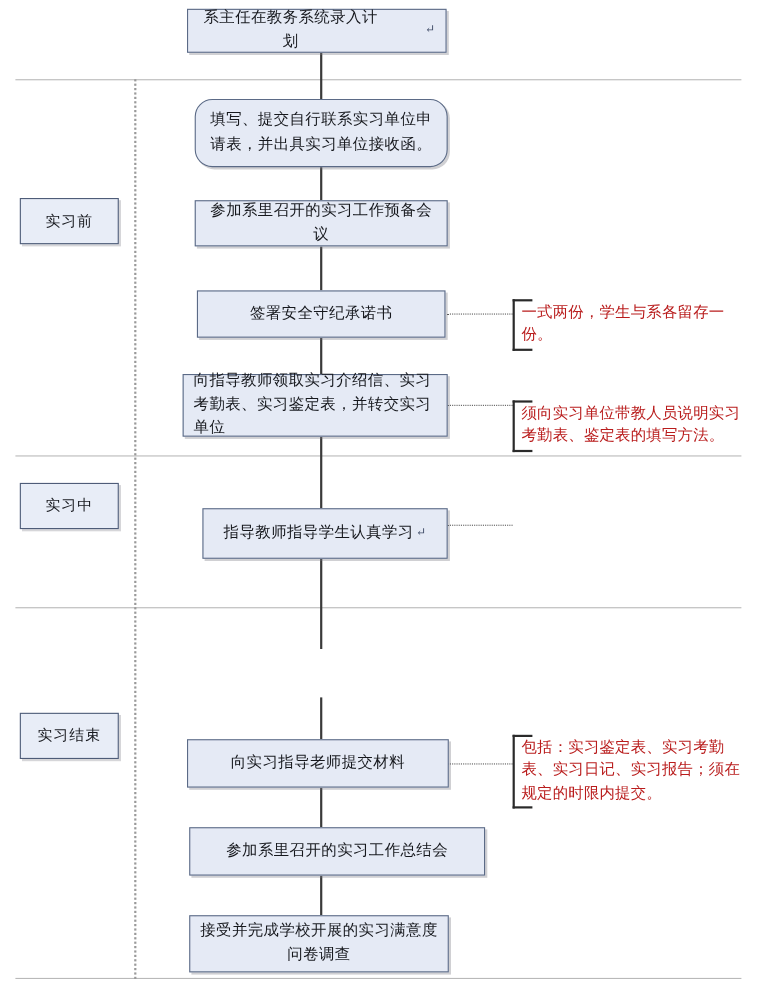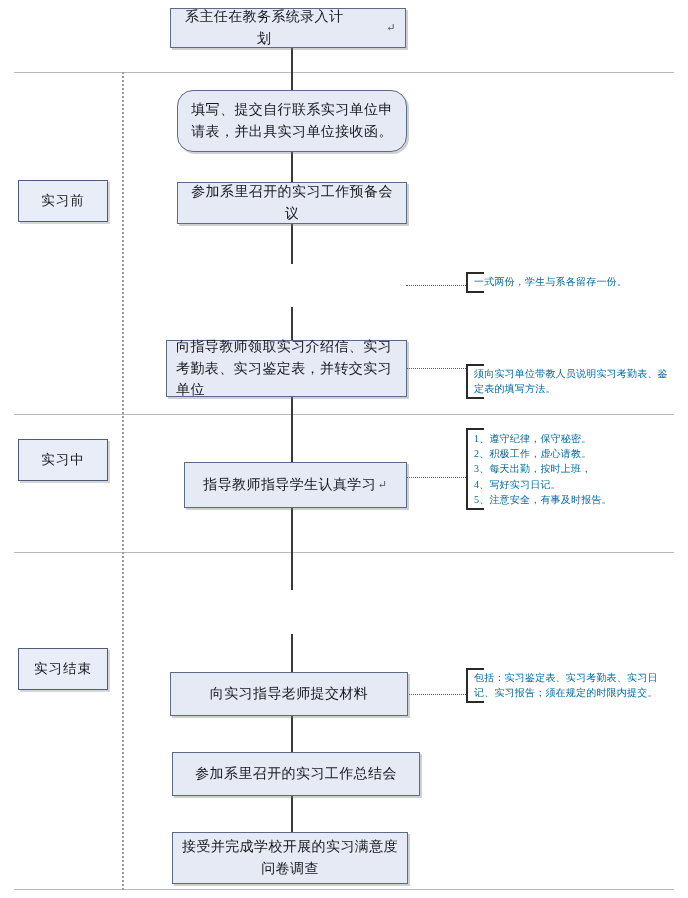--- a/index.html
+++ b/index.html
@@ -83,24 +83,24 @@
     justify-content: center;
     font-size: 13.5px;
     letter-spacing: 1px;
     color: #16181d;
   }
 
   
   .note {
     position: absolute;
     box-sizing: border-box;
-    font-size: 10px;
+    font-size: 14px;
     line-height: 1.45;
     letter-spacing: 0.2px;
-    color: #0369a1;
+    color: #b91c1c;
     padding: 3px 2px 3px 6px;
     border-left: 2px solid #2a2a2a;
   }
   .note::before,
   .note::after {
     content: "";
     position: absolute;
     left: -2px;
     width: 18px;
     height: 2px;
@@ -155,56 +155,52 @@
   </div>
 
   <div class="node rounded" style="left:177px; top:90px; width:230px; height:62px;">
     <span>填写、提交自行联系实习单位申请表，并出具实习单位接收函。</span>
   </div>
 
   <div class="node" style="left:177px; top:182px; width:230px; height:42px;">
     <span>参加系里召开的实习工作预备会议</span>
   </div>
 
+  <div class="node" style="left:179px; top:264px; width:226px; height:43px;">
+    <span>签署安全守纪承诺书</span>
+  </div>
 
   <div class="node" style="left:166px; top:340px; width:241px; height:57px; text-align:left; justify-content:flex-start;">
     <span>向指导教师领取实习介绍信、实习考勤表、实习鉴定表，并转交实习单位</span>
   </div>
 
   <div class="node" style="left:184px; top:462px; width:223px; height:46px;">
     <span>指导教师指导学生认真学习</span>
       <span class="ret">↵</span>
   </div>
 
 
   <div class="node" style="left:170px; top:672px; width:238px; height:44px;">
     <span>向实习指导老师提交材料</span>
   </div>
 
-  <div class="node" style="left:172px; top:752px; width:248px; height:44px;">
+  <div class="node" style="left:172px; top:752px; width:269px; height:44px;">
     <span>参加系里召开的实习工作总结会</span>
   </div>
 
   <div class="node" style="left:172px; top:832px; width:236px; height:52px;">
     <span>接受并完成学校开展的实习满意度问卷调查</span>
   </div>
 
   <div class="note" style="left:466px; top:272px; width:212px;">
     <span>一式两份，学生与系各留存一份。</span>
   </div>
 
   <div class="note" style="left:466px; top:344px; width:212px;margin-top:20px;">
     <span>须向实习单位带教人员说明实习考勤表、鉴定表的填写方法。</span>
   </div>
 
-  <div class="note list" style="left:466px; top:428px; width:212px;">
-    <div>1、遵守纪律，保守秘密。</div>
-    <div>2、积极工作，虚心请教。</div>
-    <div>3、每天出勤，按时上班，</div>
-    <div>4、写好实习日记。</div>
-    <div>5、注意安全，有事及时报告。</div>
-  </div>
 
   <div class="note" style="left:466px; top:668px; width:212px;">
     <span>包括：实习鉴定表、实习考勤表、实习日记、实习报告；须在规定的时限内提交。</span>
   </div>
 
 </div>
 
 </body></html>

